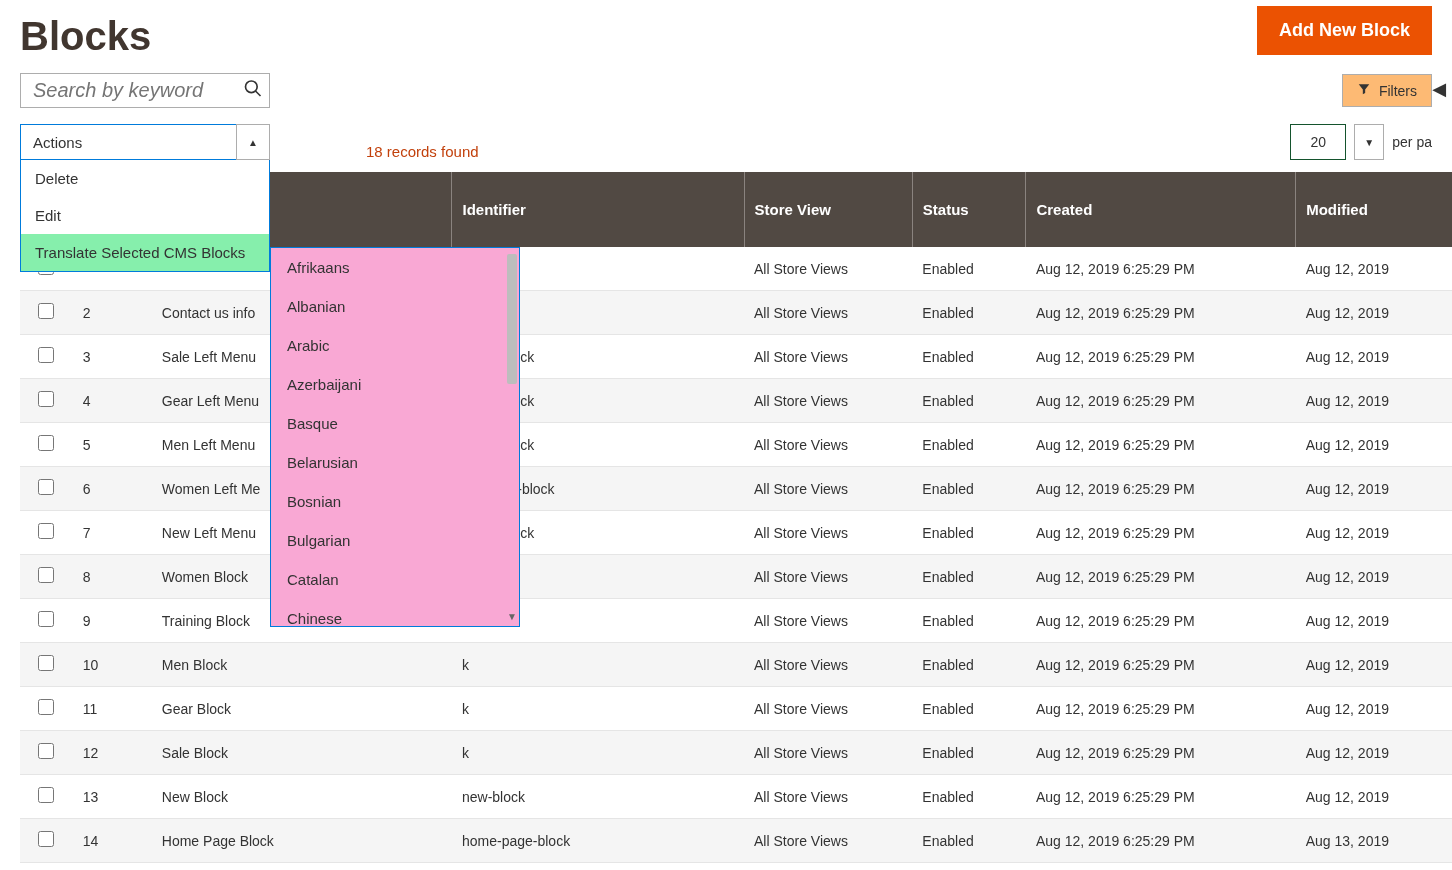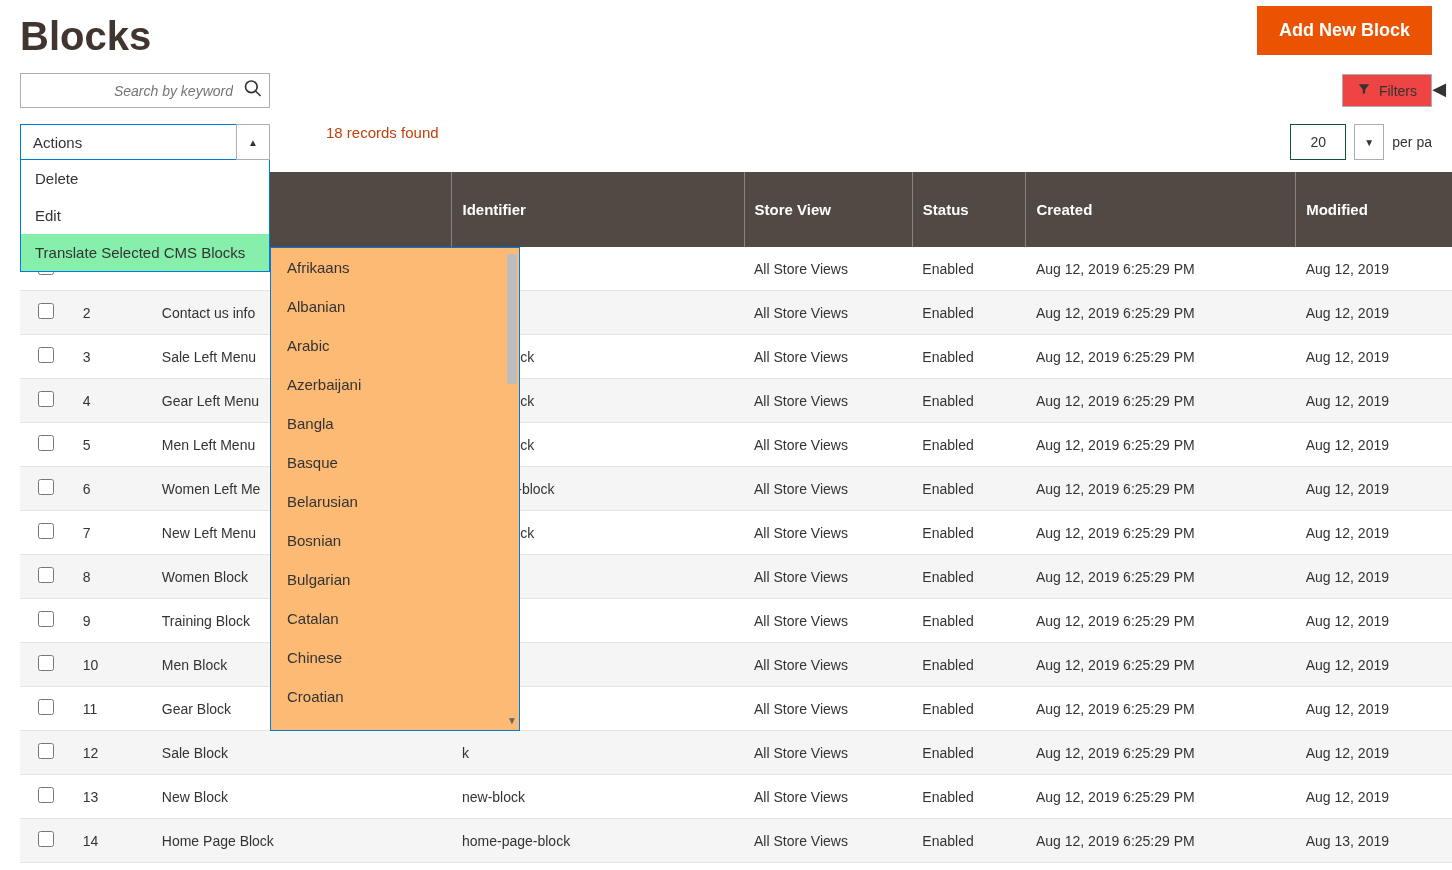--- a/index.html
+++ b/index.html
@@ -2,40 +2,40 @@
 <html><head>
 <meta charset="utf-8">
 <style>
 * { box-sizing: border-box; margin: 0; padding: 0; }
 body { font-family: Arial, Helvetica, sans-serif; font-size: 14px; color: #333; background: #fff; overflow: hidden; width: 1452px; height: 870px; position: relative; }
 .page-title { font-size: 40px; font-weight: 700; color: #41362f; padding: 8px 0 0 20px; }
 .header-row { display: flex; justify-content: space-between; align-items: flex-start; padding: 6px 20px 14px 0; }
 .add-btn { background: #eb5202; color: #fff; border: none; padding: 14px 22px; font-size: 18px; font-weight: 600; cursor: pointer; }
 .toolbar-row { display:flex; align-items:center; padding: 0 20px 16px 20px; gap: 14px; }
 .search-wrap { position: relative; width: 250px; border: 1px solid #adadad; height: 35px; margin-left: 0; }
-.search-wrap input { width: 100%; height: 100%; border: none; padding: 0 36px 0 12px; font-style: italic; font-size: 14px; outline: none; color: #666; text-align: right; }
+.search-wrap input { width: 100%; height: 100%; border: none; padding: 0 36px 0 12px; font-style: italic; font-size: 20px; outline: none; color: #666; }
 .search-icon { position: absolute; right: 6px; top: 50%; transform: translateY(-50%); font-size: 18px; }
-.filters-btn { border: 1px solid #adadad; background: #ef4444; padding: 7px 14px; display: inline-flex; align-items: center; gap: 8px; cursor: pointer; color: #333; font-size: 14px; }
+.filters-btn { border: 1px solid #adadad; background: #fdba74; padding: 7px 14px; display: inline-flex; align-items: center; gap: 8px; cursor: pointer; color: #333; font-size: 14px; }
 .filters-btn .funnel { font-size: 14px; }
 .right-tools { margin-left: auto; display: flex; align-items: center; gap: 10px; }
 
-.mid-row { display: flex; align-items: flex-start; padding: 0 20px 12px 20px; }
+.mid-row { display: flex; align-items: flex-end; padding: 0 20px 12px 20px; gap: 40px; }
 .actions-dd { position: relative; width: 250px; }
 .actions-btn { width: 100%; height: 36px; border: 1px solid #007bdb; background: #fff; text-align: left; padding: 0 12px; font-size: 15px; color: #333; cursor: pointer; display:flex; align-items:center; justify-content:space-between; }
 .actions-btn .tri { border: 1px solid #adadad; border-left: 1px solid #adadad; height: 36px; width: 34px; margin: -1px -13px -1px 0; display:flex; align-items:center; justify-content:center; font-size: 10px; }
 .actions-menu { position: absolute; left: 0; top: 36px; width: 250px; background: #fff; border: 1px solid #007bdb; border-top: none; z-index: 30; }
 .actions-menu .item { padding: 10px 14px; cursor: pointer; font-size: 15px; color: #333; }
 .actions-menu .item.active { background: #86efac; }
 .records-found { margin-left: 56px; color: #c2410c; font-size: 15px; }
 .per-page { margin-left: auto; display: flex; align-items: center; gap: 8px; }
 .pp-num { border: 1px solid #14532d; height: 36px; width: 56px; display:flex; align-items:center; justify-content:center; }
 .pp-dd { border: 1px solid #adadad; height: 36px; width: 30px; display:flex; align-items:center; justify-content:center; font-size:10px; cursor:pointer; }
 .pp-label { color: #333; }
 
-.lang-menu { position: absolute; left: 270px; top: 247px; width: 250px; height: 484px; border: 1px solid #007bdb; background: #fdba74; z-index: 40; overflow: hidden; }
+.lang-menu { position: absolute; left: 270px; top: 247px; width: 250px; height: 380px; border: 1px solid #007bdb; background: #f9a8d4; z-index: 40; overflow: hidden; }
 .lang-inner { height: 100%; overflow: hidden; position: relative; }
 .lang-item { padding: 11px 16px; font-size: 15px; color: #333; cursor: pointer; }
 .lang-scrollbar { position:absolute; right:2px; top:6px; width:10px; height:130px; background:#bdbdbd; border-radius:2px; }
 .lang-sc-arrow { position:absolute; right:2px; bottom:4px; width:10px; height:10px; font-size:10px; color:#666; text-align:center; line-height:10px; }
 
 table.grid { width: 1438px; border-collapse: collapse; margin-left: 20px; table-layout: fixed; }
 table.grid thead th { background: #514943; color: #fff; font-weight: 600; text-align: left; padding: 28px 10px; font-size: 15px; border-right: 1px solid #8a837f; }
 table.grid thead th:last-child { border-right: none; }
 table.grid tbody td { padding: 12px 10px; color: #333; font-size: 14px; border-bottom: 1px solid #e5e5e5; }
 table.grid tbody tr:nth-child(even) td { background: #f5f5f5; }
@@ -267,21 +267,20 @@
       </tr>
     </tbody>
 </table>
 
 <div class="lang-menu">
   <div class="lang-inner" id="lang-inner">
       <div class="lang-item">Afrikaans</div>
       <div class="lang-item">Albanian</div>
       <div class="lang-item">Arabic</div>
       <div class="lang-item">Azerbaijani</div>
-      <div class="lang-item">Bangla</div>
       <div class="lang-item">Basque</div>
       <div class="lang-item">Belarusian</div>
       <div class="lang-item">Bosnian</div>
       <div class="lang-item">Bulgarian</div>
       <div class="lang-item">Catalan</div>
       <div class="lang-item">Chinese</div>
       <div class="lang-item">Croatian</div>
     </div>
   <div class="lang-scrollbar"></div>
   <div class="lang-sc-arrow">▼</div>

